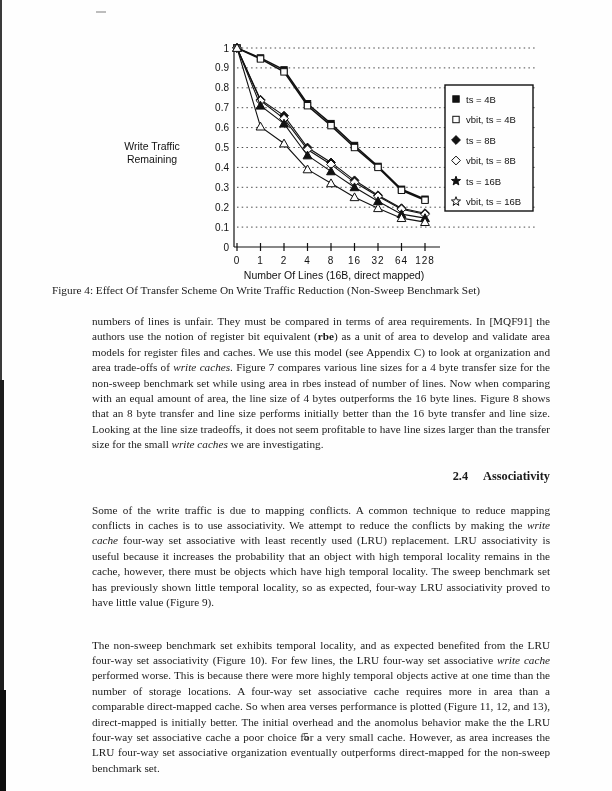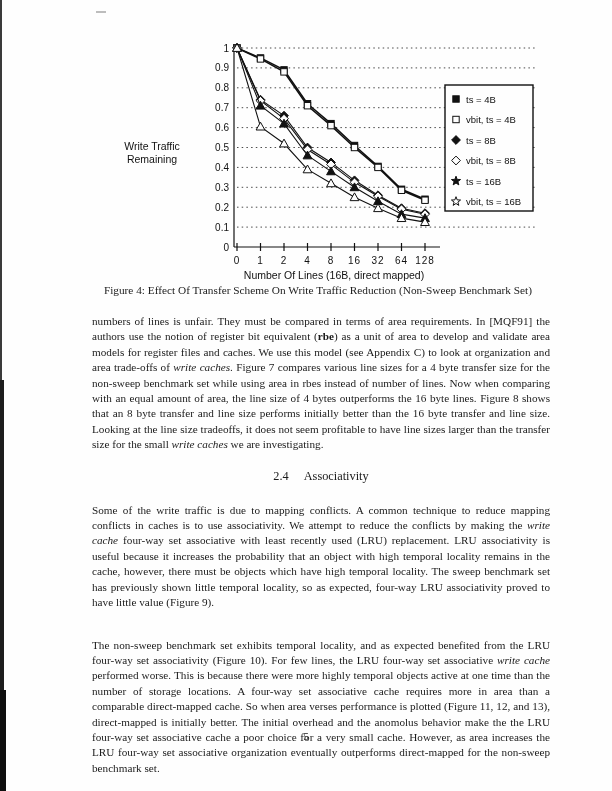--- a/index.html
+++ b/index.html
@@ -19,26 +19,26 @@
   #chart-svg .grid{stroke:#4a4a4a;stroke-width:1;stroke-dasharray:1.5 3.2;}
   #chart-svg .axis{stroke:#111;stroke-width:1.2;}
   #chart-svg .ser{fill:none;stroke:#111;}
   #chart-svg .xlab{font-size:10px;text-anchor:middle;letter-spacing:1px;}
   #chart-svg .ylab{font-size:10px;text-anchor:end;}
   #chart-svg .xtitle{font-size:10.5px;text-anchor:middle;}
   #chart-svg .ytitle{font-size:10.5px;text-anchor:middle;}
   #chart-svg .legendbox{fill:#fefefe;stroke:#111;stroke-width:1.4;}
   #chart-svg .leg{font-size:9.5px;}
 
-  .caption{position:absolute;left:0;top:284px;width:532px;text-align:right;font-size:11.3px;}
+  .caption{position:absolute;left:0;top:284px;width:532px;text-align:center;font-size:11.3px;}
 
   #textcol{position:absolute;left:92px;top:314px;width:458px;font-size:11.2px;line-height:15.4px;text-align:justify;}
   #textcol p{margin:0;}
   #textcol .para-gap{margin-top:27px;}
-  .section-heading{font-weight:normal;font-size:12.3px;margin:16px 0 19px 0;line-height:15px;text-align:center;}
+  .section-heading{font-weight:bold;font-size:12.3px;margin:16px 0 19px 0;line-height:15px;text-align:right;}
   .section-heading .sec-num{margin-right:15px;}
 
   .page-number{position:absolute;left:0;top:730px;width:612px;text-align:center;font-size:11.3px;}
 </style>
 </head>
 <body>
 
 <div class="page">
   <div class="scan-edge"></div>
   <div class="scan-edge2"></div>

